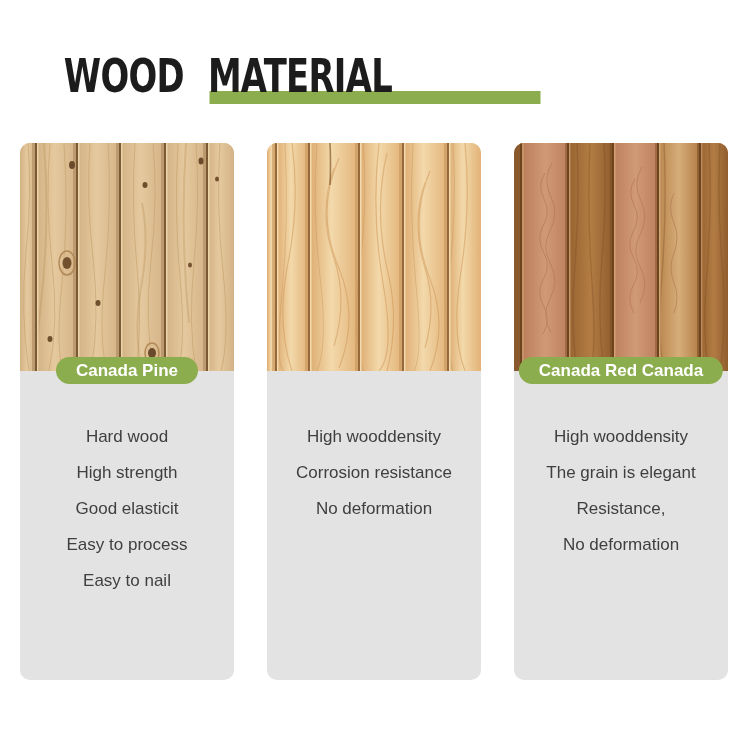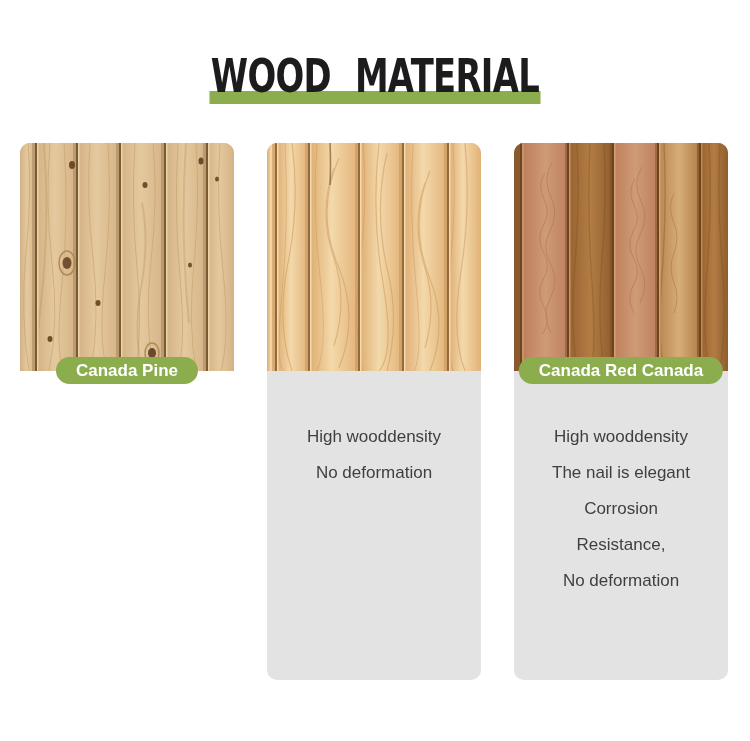--- a/index.html
+++ b/index.html
@@ -2,21 +2,21 @@
 <html style="--accent: #8cad4d; --panel: #e3e3e3; --title: #1c1c1c; --text: #3f3f3f;"><head>
 <meta charset="utf-8">
 <style>
   html,body{margin:0;padding:0;}
   body{
     width:750px;height:741px;position:relative;background:#ffffff;
     font-family:"Liberation Sans",sans-serif;overflow:hidden;
   }
   
   .header{position:absolute;top:52px;left:0;width:100%;}
-  .title-wrap{position:relative;display:flex;justify-content:center;height:56px;}
+  .title-wrap{position:relative;display:flex;justify-content:flex-start;height:56px;}
   .green-bar{
     position:absolute;top:39px;left:50%;transform:translateX(-50%);
     width:331px;height:13px;background:var(--accent,#8cad4d);z-index:0;
   }
   .page-title{
     position:relative;z-index:1;margin:0;font-family:"DejaVu Sans","Liberation Sans",sans-serif;
     font-weight:bold;font-size:47px;line-height:1.0;color:var(--title,#1c1c1c);
     white-space:nowrap;word-spacing:18px;letter-spacing:-1px;
     transform:scaleX(.72);transform-origin:center top;
   }
@@ -118,20 +118,27 @@
           <ellipse cx="132" cy="210" rx="7" ry="10" fill="none" stroke="#b28a58" stroke-width="1.5"></ellipse>
           <ellipse cx="132" cy="210" rx="4" ry="5" fill="#6a4a2a"></ellipse>
           <ellipse cx="170" cy="122" rx="2" ry="2.5" fill="#74512e"></ellipse>
           <ellipse cx="30" cy="196" rx="2.5" ry="3" fill="#6f4e2c"></ellipse>
         </g>
       </svg>
     </div>
     <div class="pill">
       <span>Canada Pine</span>
     </div>
+    <div class="panel">
+      <div class="feature">Hard wood</div>
+      <div class="feature">High strength</div>
+      <div class="feature">Good elasticit</div>
+      <div class="feature">Easy to process</div>
+      <div class="feature">Easy to nail</div>
+    </div>
   </section>
 
   <section class="card">
     <div class="wood">
       <svg viewBox="0 0 214 228" preserveAspectRatio="none" xmlns="http://www.w3.org/2000/svg">
         <defs>
           <linearGradient id="h-plank" x1="0" y1="0" x2="1" y2="0">
             <stop offset="0" stop-color="#ddab6f"></stop>
             <stop offset="0.45" stop-color="#f3d9ab"></stop>
             <stop offset="1" stop-color="#e2b277"></stop>
@@ -179,20 +186,21 @@
           <rect x="135" width="2" height="228" fill="#96683a"></rect>
           <rect x="137" width="1.5" height="228" fill="#f6e3b9" opacity="0.85"></rect>
           <rect x="177" width="3" height="228" fill="#c29258" opacity="0.5"></rect>
           <rect x="180" width="2" height="228" fill="#96683a"></rect>
           <rect x="182" width="1.5" height="228" fill="#f6e3b9" opacity="0.85"></rect>
         </g>
       </svg>
     </div>
     <div class="panel">
       <div class="feature">High wooddensity</div>
+      <div class="feature">Corrosion resistance</div>
       <div class="feature">No deformation</div>
     </div>
   </section>
 
   <section class="card">
     <div class="wood">
       <svg viewBox="0 0 214 228" preserveAspectRatio="none" xmlns="http://www.w3.org/2000/svg">
         <defs>
           <linearGradient id="r-pink" x1="0" y1="0" x2="1" y2="0">
             <stop offset="0" stop-color="#bd7f5c"></stop>
@@ -251,20 +259,19 @@
           <rect x="185" width="2" height="228" fill="#6e441f"></rect>
           <rect x="187" width="1.5" height="228" fill="#c99a68" opacity="0.7"></rect>
         </g>
       </svg>
     </div>
     <div class="pill">
       <span>Canada Red Canada</span>
     </div>
     <div class="panel">
       <div class="feature">High wooddensity</div>
-      <div class="feature">The nail is elegant</div>
-      <div class="feature">Corrosion</div>
+      <div class="feature">The grain is elegant</div>
       <div class="feature">Resistance,</div>
       <div class="feature">No deformation</div>
     </div>
   </section>
 
 </main>
 
 </body></html>

